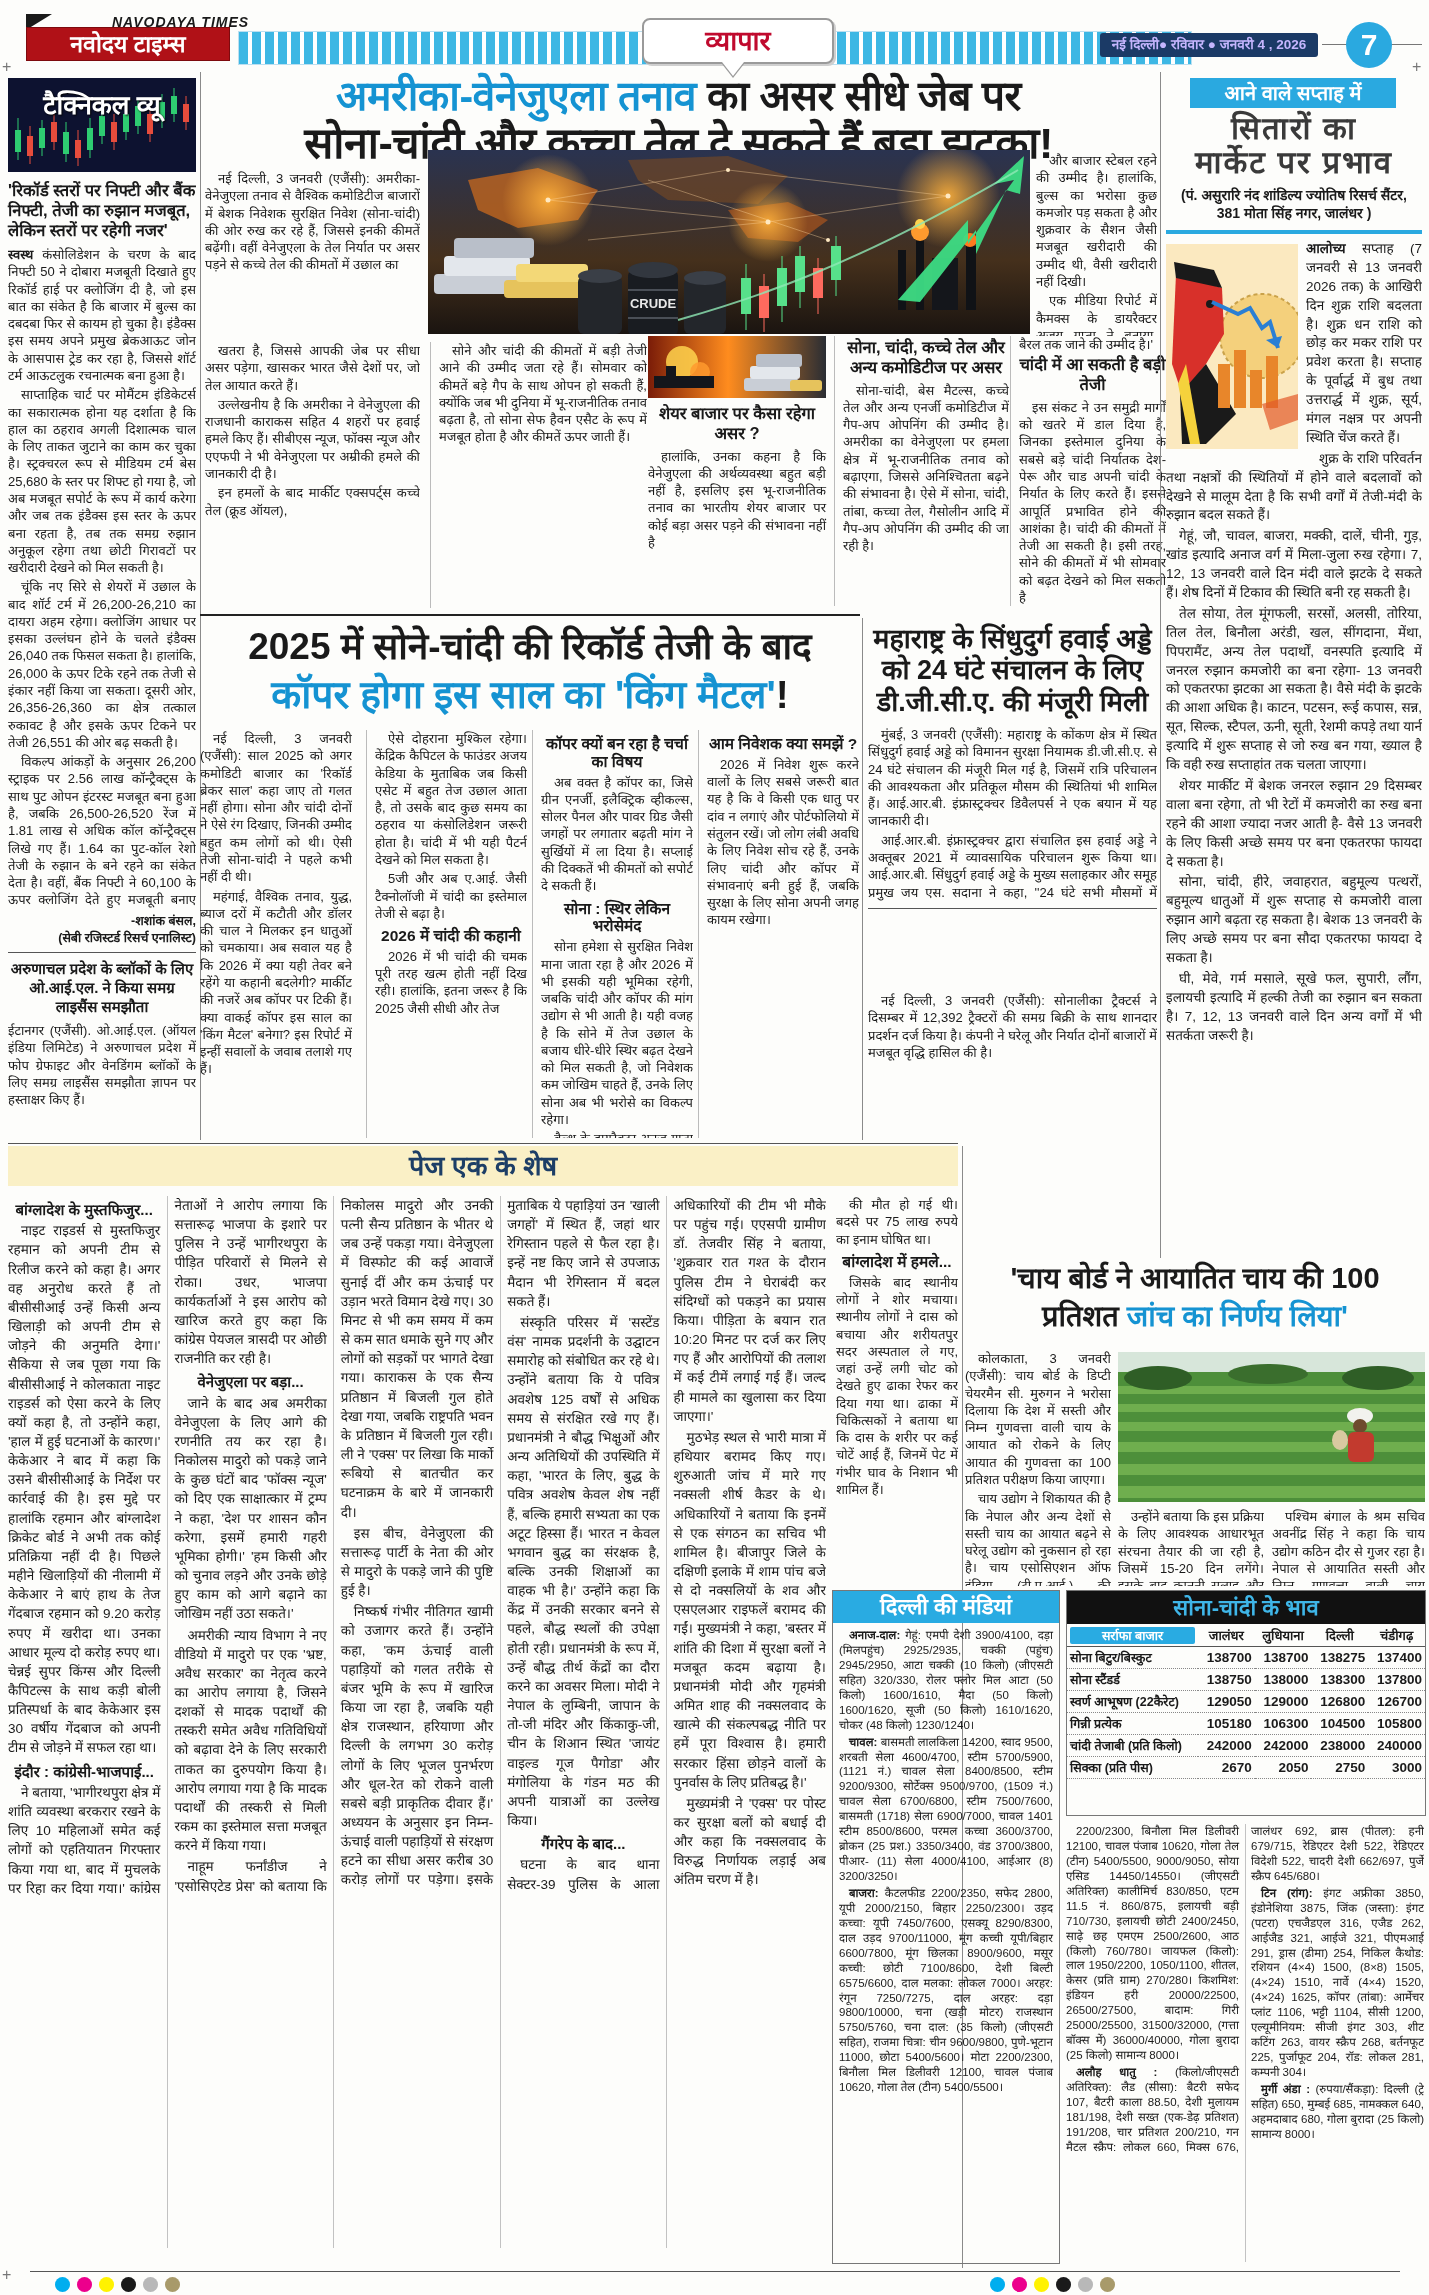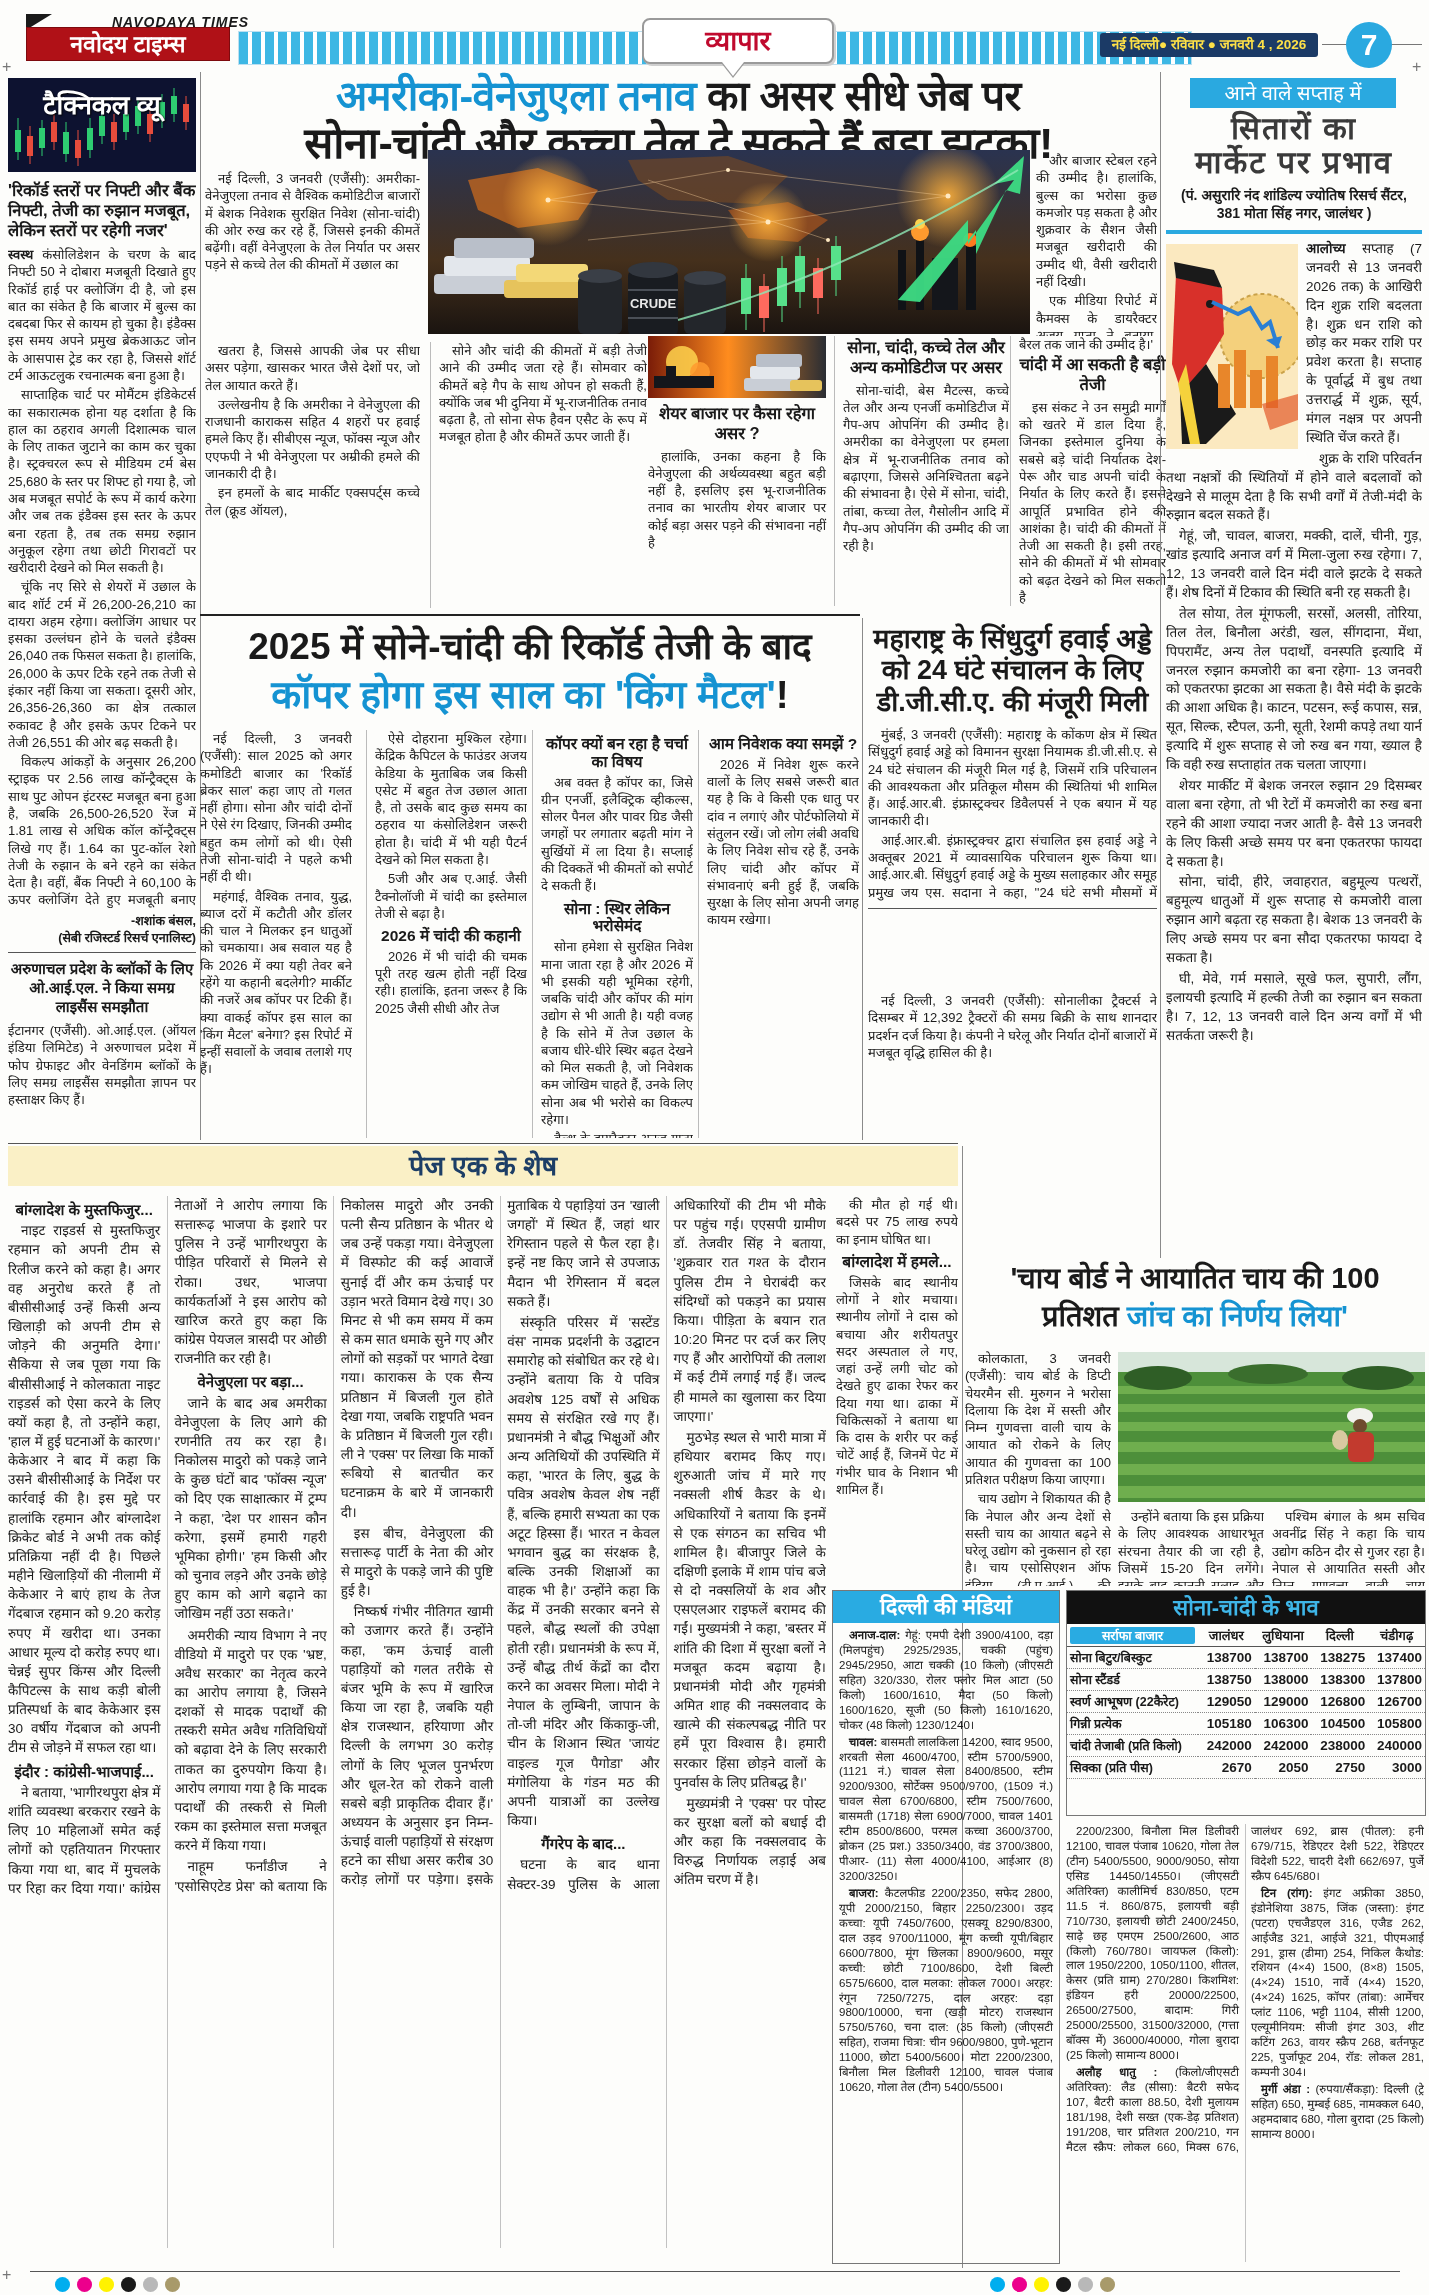--- a/index.html
+++ b/index.html
@@ -14,21 +14,21 @@
   
   .brand-en{font-size:14px;font-weight:bold;letter-spacing:1px;font-style:italic;}
   .logo{background:#b01117;color:#fff;font-weight:bold;font-size:23px;text-align:center;line-height:32px;
         border:1px solid #7d0a0e;}
   .fold{width:0;height:0;border-left:26px solid #1a1a1a;border-bottom:16px solid transparent;}
   .band{background:repeating-linear-gradient(90deg,#3db7e4 0 9px,#fff 9px 13px);border:1px solid #bcdff0;}
   .bubble{background:#fff;border:2px solid #9a9a9a;border-radius:8px;box-shadow:2px 2px 0 #cfcfcf;
           color:#c00a2e;font-weight:bold;font-size:27px;text-align:center;line-height:42px;}
   .bubble-tail{width:0;height:0;border:11px solid transparent;border-top:14px solid #fff;
                filter:drop-shadow(0 2px 0 #9a9a9a);}
-  .datebox{background:#1b3a66;color:#fde047;font-weight:bold;font-size:13.5px;text-align:center;line-height:24px;
+  .datebox{background:#1b3a66;color:#c4b5fd;font-weight:bold;font-size:13.5px;text-align:center;line-height:24px;
            border-radius:3px;}
   .pgcircle{background:#2aa9e0;color:#fff;font-weight:bold;font-size:30px;text-align:center;line-height:46px;
             border-radius:50%;}
   .crossmark{color:#777;font-size:16px;}
   
   .vrule{background:#8a8a8a;width:1px;}
   .hrule{background:#555;height:1px;}
   .hrule-thick{background:#222;height:2px;}
   
   .tech-head{font-weight:bold;font-size:16.5px;line-height:1.22;}
@@ -39,21 +39,21 @@
   .mainhead{white-space:nowrap;text-align:center;font-weight:bold;letter-spacing:-0.5px;}
   .blue{color:#1593d2;margin-top:48px;}
   .subhead{font-weight:bold;font-size:16.5px;line-height:1.2;text-align:center;margin:2px 0 4px 0;}
   .quote-end{font-size:13px;line-height:1.33;}
   
   .story-head{font-weight:bold;text-align:center;line-height:1.16;}
   .yellowband{background:#faf0c6;color:#1d3e66;font-weight:bold;font-size:27px;text-align:center;line-height:40px;}
   .contcols{column-count:5;column-gap:14px;column-rule:1px solid #c2c2c2;font-size:13.5px;line-height:1.42;}
   .contcols .inhead{font-size:15px;}
   
-  .astro-banner{background:#2aa9e0;color:#fff;font-weight:normal;font-size:20px;text-align:center;line-height:30px;}
+  .astro-banner{background:#2aa9e0;color:#fff;font-weight:bold;font-size:20px;text-align:center;line-height:30px;}
   .astro-title{font-weight:800;font-size:31px;text-align:center;line-height:1.1;color:#3a3a3a;letter-spacing:2px;}
   .astro-by{font-weight:bold;font-size:14px;text-align:center;line-height:1.3;}
   .astro-rule{background:#2aa9e0;height:4px;}
   .astro-body{font-size:13.5px;line-height:1.4;}
   .astro-fig{float:left;width:132px;height:205px;margin:4px 8px 2px 0;}
   
   .mandi-box{border:1px solid #777;}
   .mandi-title{background:#29abe2;color:#fff;font-weight:bold;font-size:22px;text-align:center;line-height:32px;}
   .agate{font-size:11.5px;line-height:1.3;}
   .agate p{margin:0 0 2px 0;text-indent:10px;}

